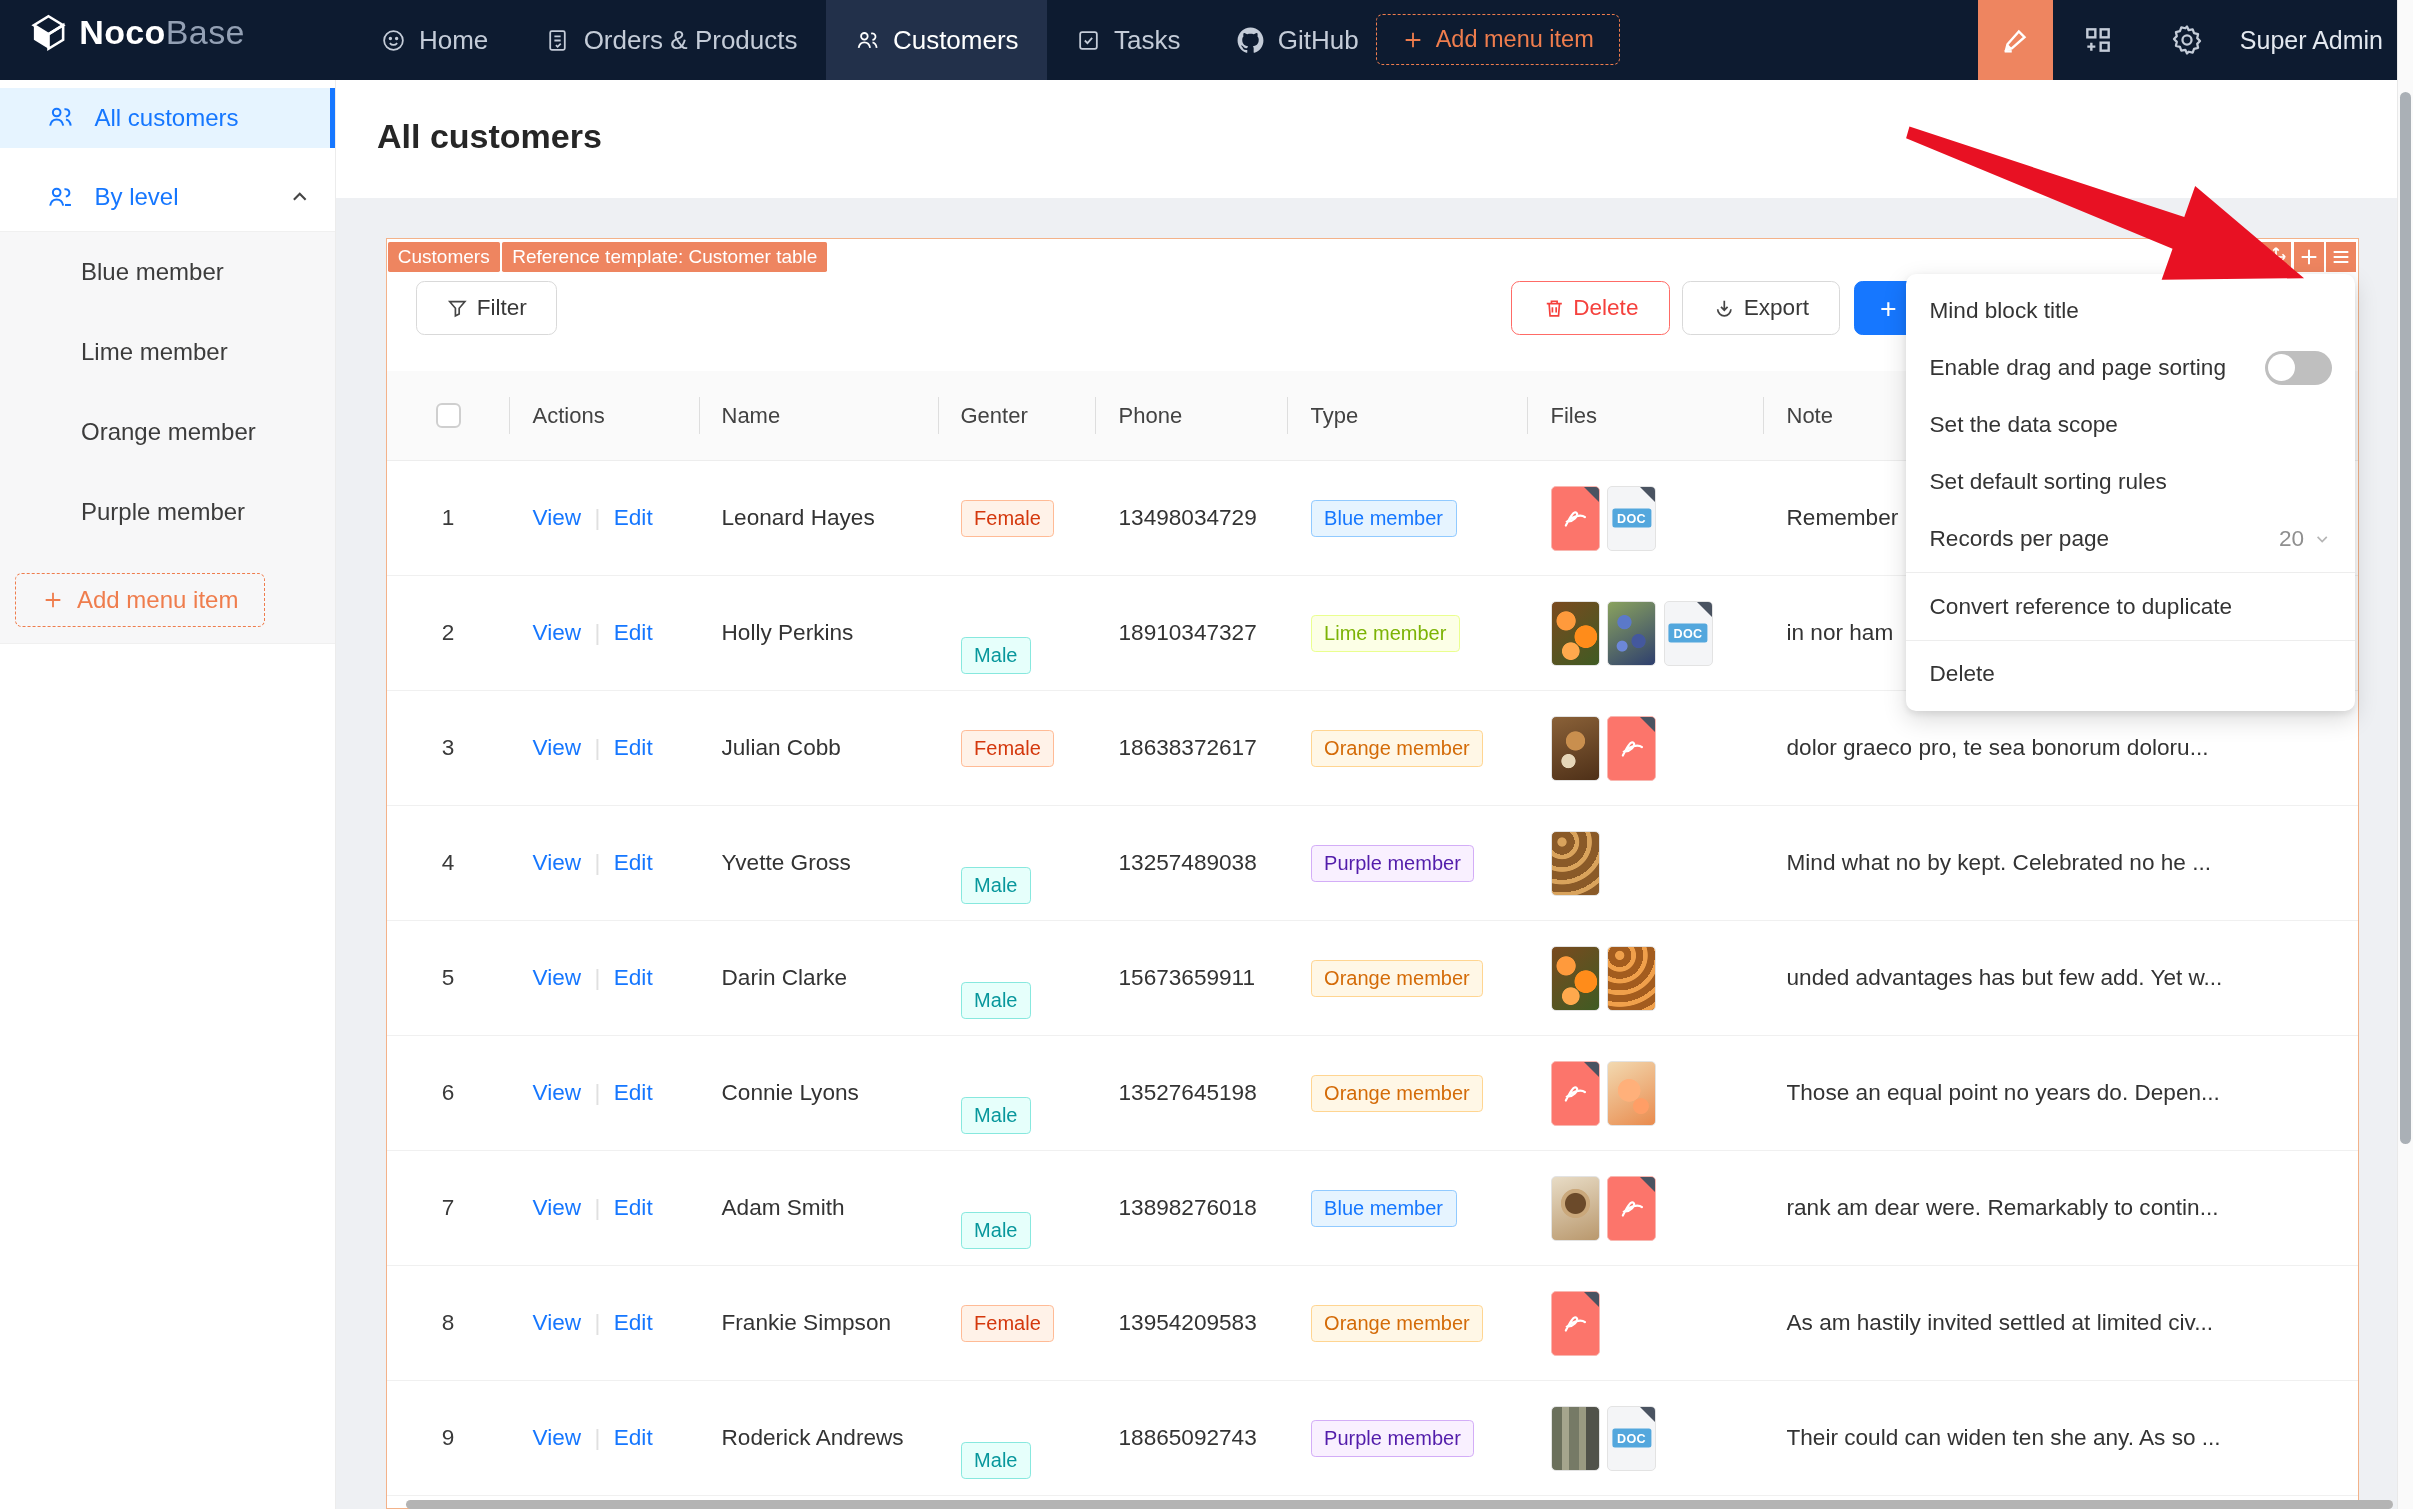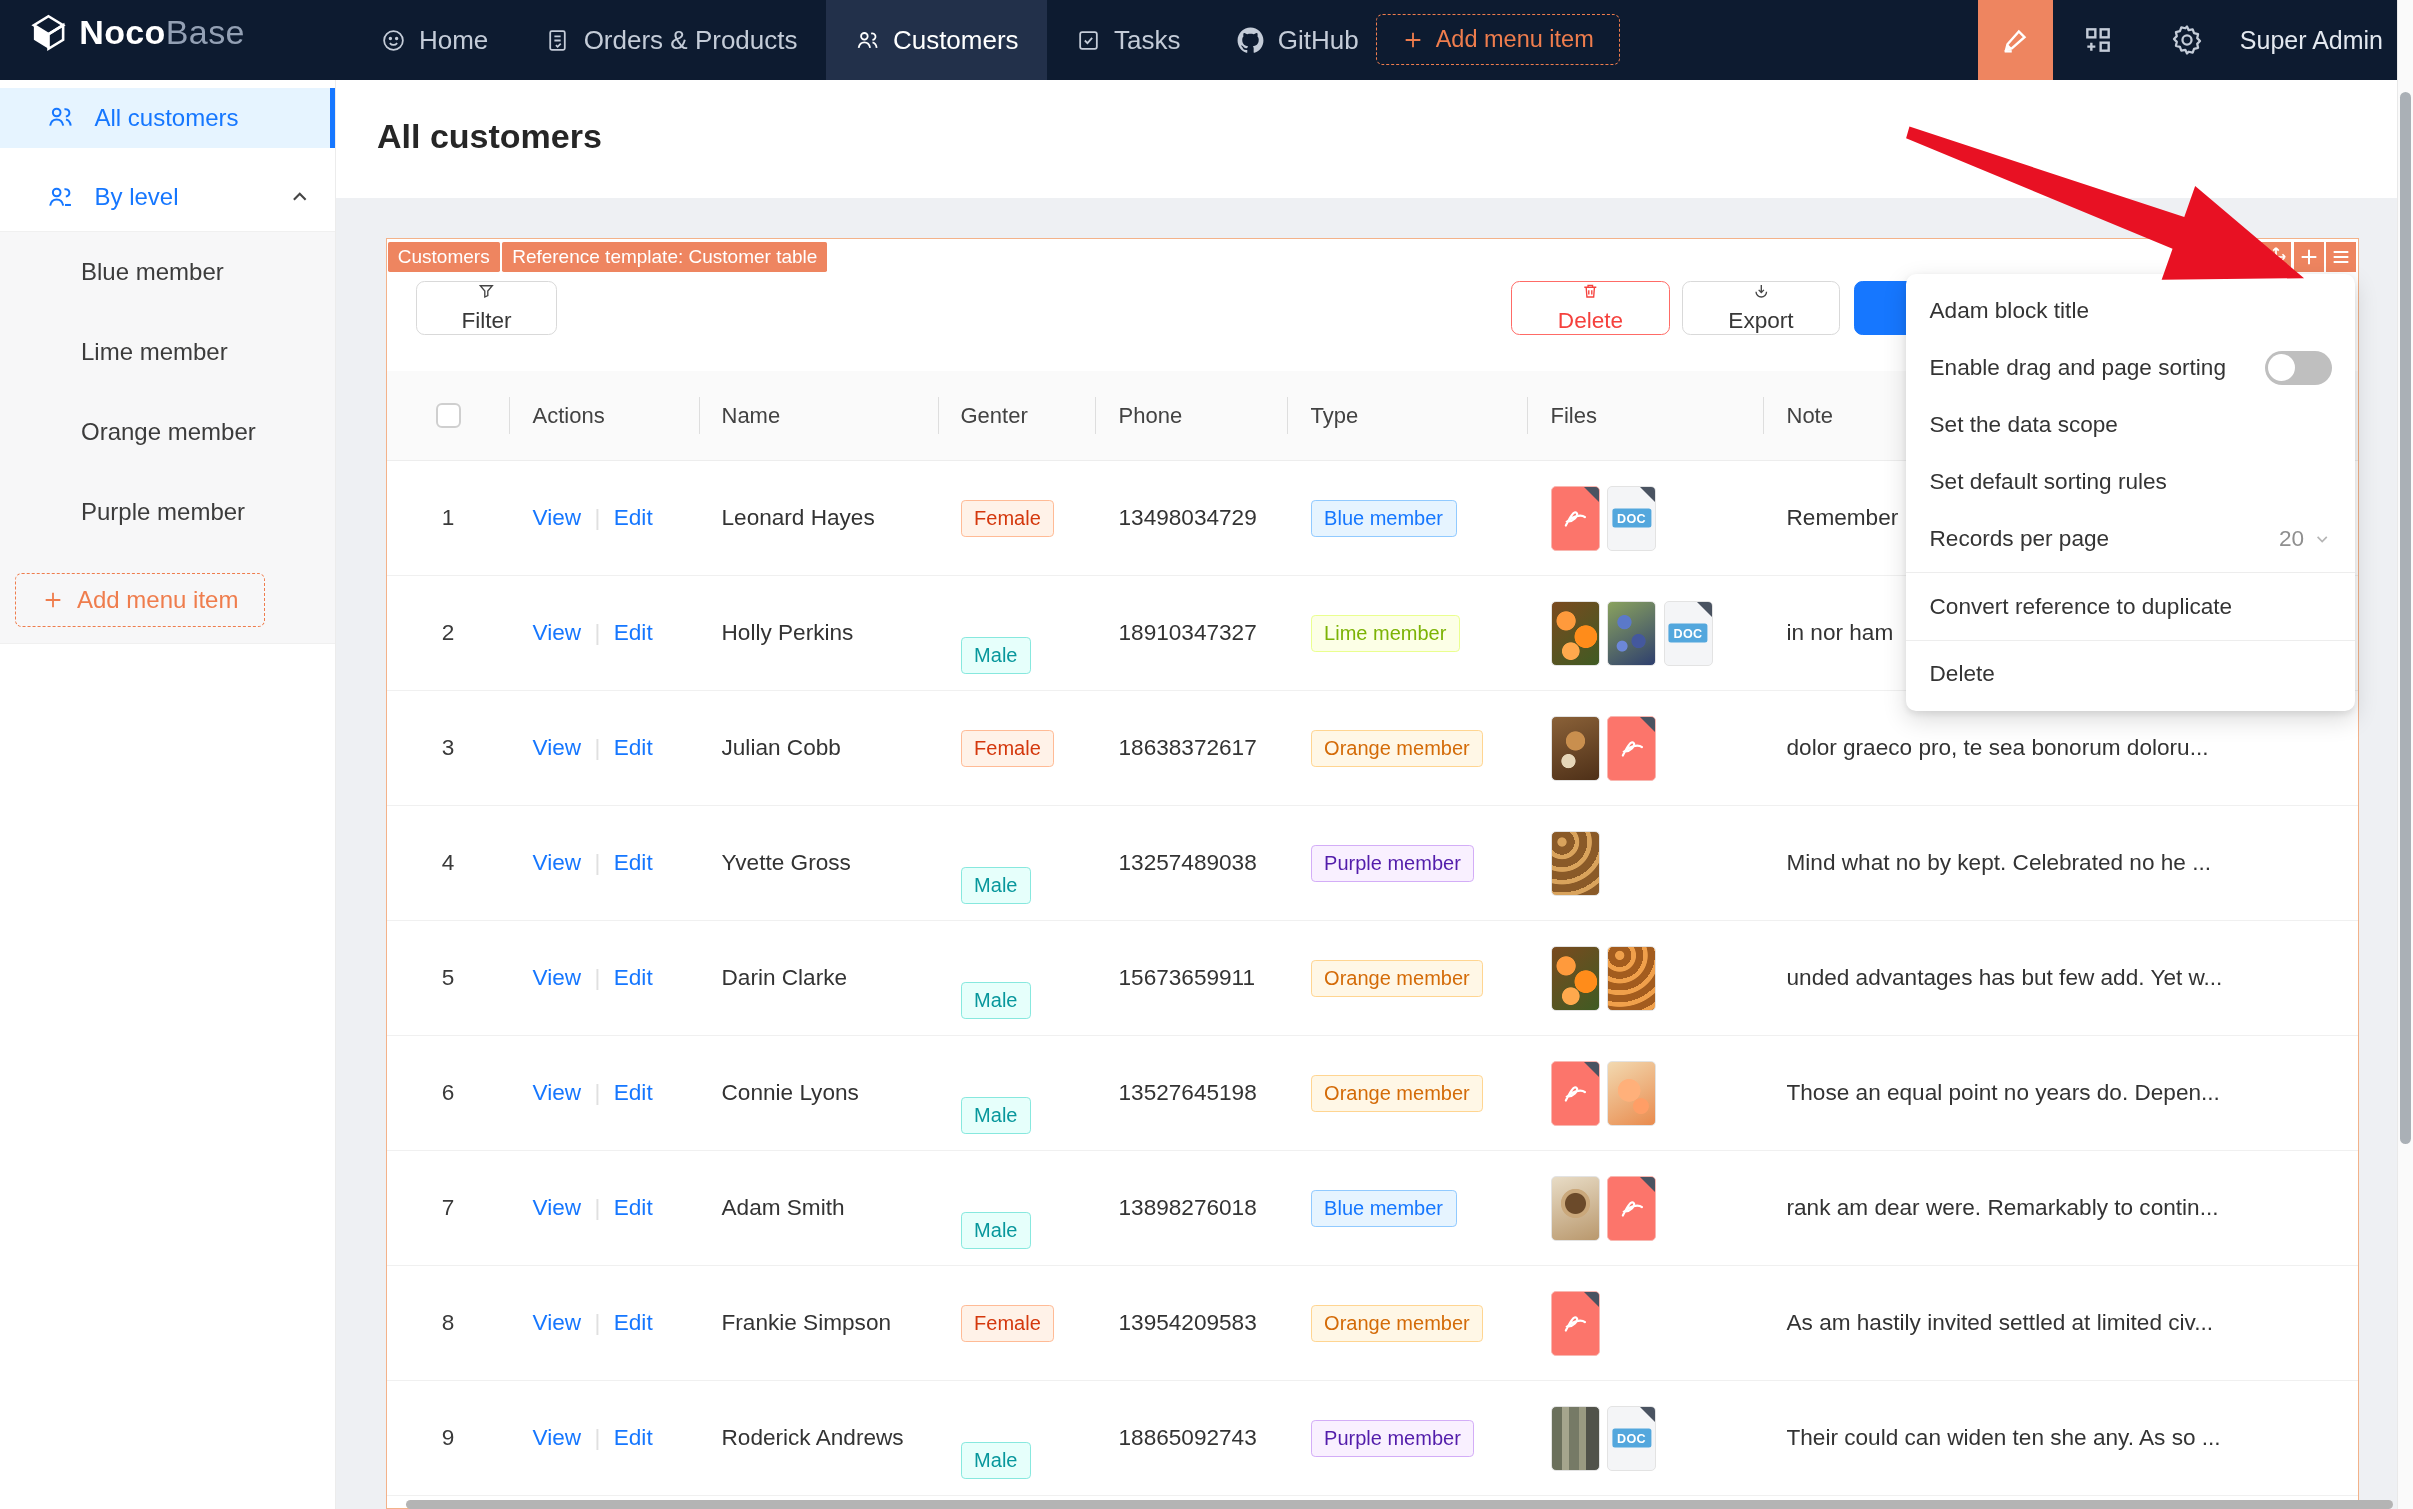--- a/index.html
+++ b/index.html
@@ -42,21 +42,21 @@
   
   .block{position:absolute;left:386px;top:238px;width:1973px;height:1271px;background:#fff;
     border:1.7px solid #f3b289;box-sizing:border-box;z-index:5;}
   .block-tags{position:absolute;left:0.8px;top:2.5px;display:flex;gap:2.5px;z-index:6;}
   .block-tag{background:#ee8560;color:#fff;font-size:19px;height:30px;display:flex;align-items:center;padding:0 10px;border-radius:1.7px;white-space:nowrap;}
   .block-icons{position:absolute;right:1.7px;top:2.5px;display:flex;gap:2.5px;z-index:6;}
   .block-icon{width:30px;height:30px;background:#ee8560;display:flex;align-items:center;justify-content:center;cursor:pointer;}
 
   
   .btn{display:flex;align-items:center;justify-content:center;gap:8px;height:54px;border-radius:8.4px;
-    border:0.8px solid #d9d9d9;background:#fff;font-size:22.6px;color:#383838;box-sizing:border-box;cursor:pointer;flex-direction:column;}
+    border:0.8px solid #d9d9d9;background:#fff;font-size:22.6px;color:#383838;box-sizing:border-box;cursor:pointer;}
   .btn-filter{position:absolute;left:29px;top:42px;width:141px;}
   .btn-delete{position:absolute;left:1124px;top:42px;width:159px;border-color:#ff6b66;color:#f5413d;}
   .btn-export{position:absolute;left:1295px;top:42px;width:158px;}
   .btn-add{position:absolute;left:1467px;top:42px;width:117px;background:#1677ff;border-color:#1677ff;color:#fff;
     justify-content:flex-start;padding-left:25px;font-size:28.5px;}
 
   
   .tbl{position:absolute;left:0px;top:132px;width:1971px;}
   .thead{position:relative;height:89px;background:#fafafa;border-bottom:0.8px solid #ededed;display:flex;align-items:center;}
   .th{font-size:22px;color:#424242;font-weight:500;padding-left:23.5px;box-sizing:border-box;white-space:nowrap;}
@@ -474,21 +474,21 @@
             </div>
           </div>
           <div class="td col7">Their could can widen ten she any. As so ...</div>
         </div>
       </div>
   </div>
 </div>
 
 <div class="menu">
   <div class="menu-item">
-      <span>Adam block title</span>
+      <span>Mind block title</span>
     </div>
   <div class="menu-item">
     <span>Enable drag and page sorting</span>
     <div class="switch">
         <div class="knob"></div>
       </div>
   </div>
   <div class="menu-item">
       <span>Set the data scope</span>
     </div>

